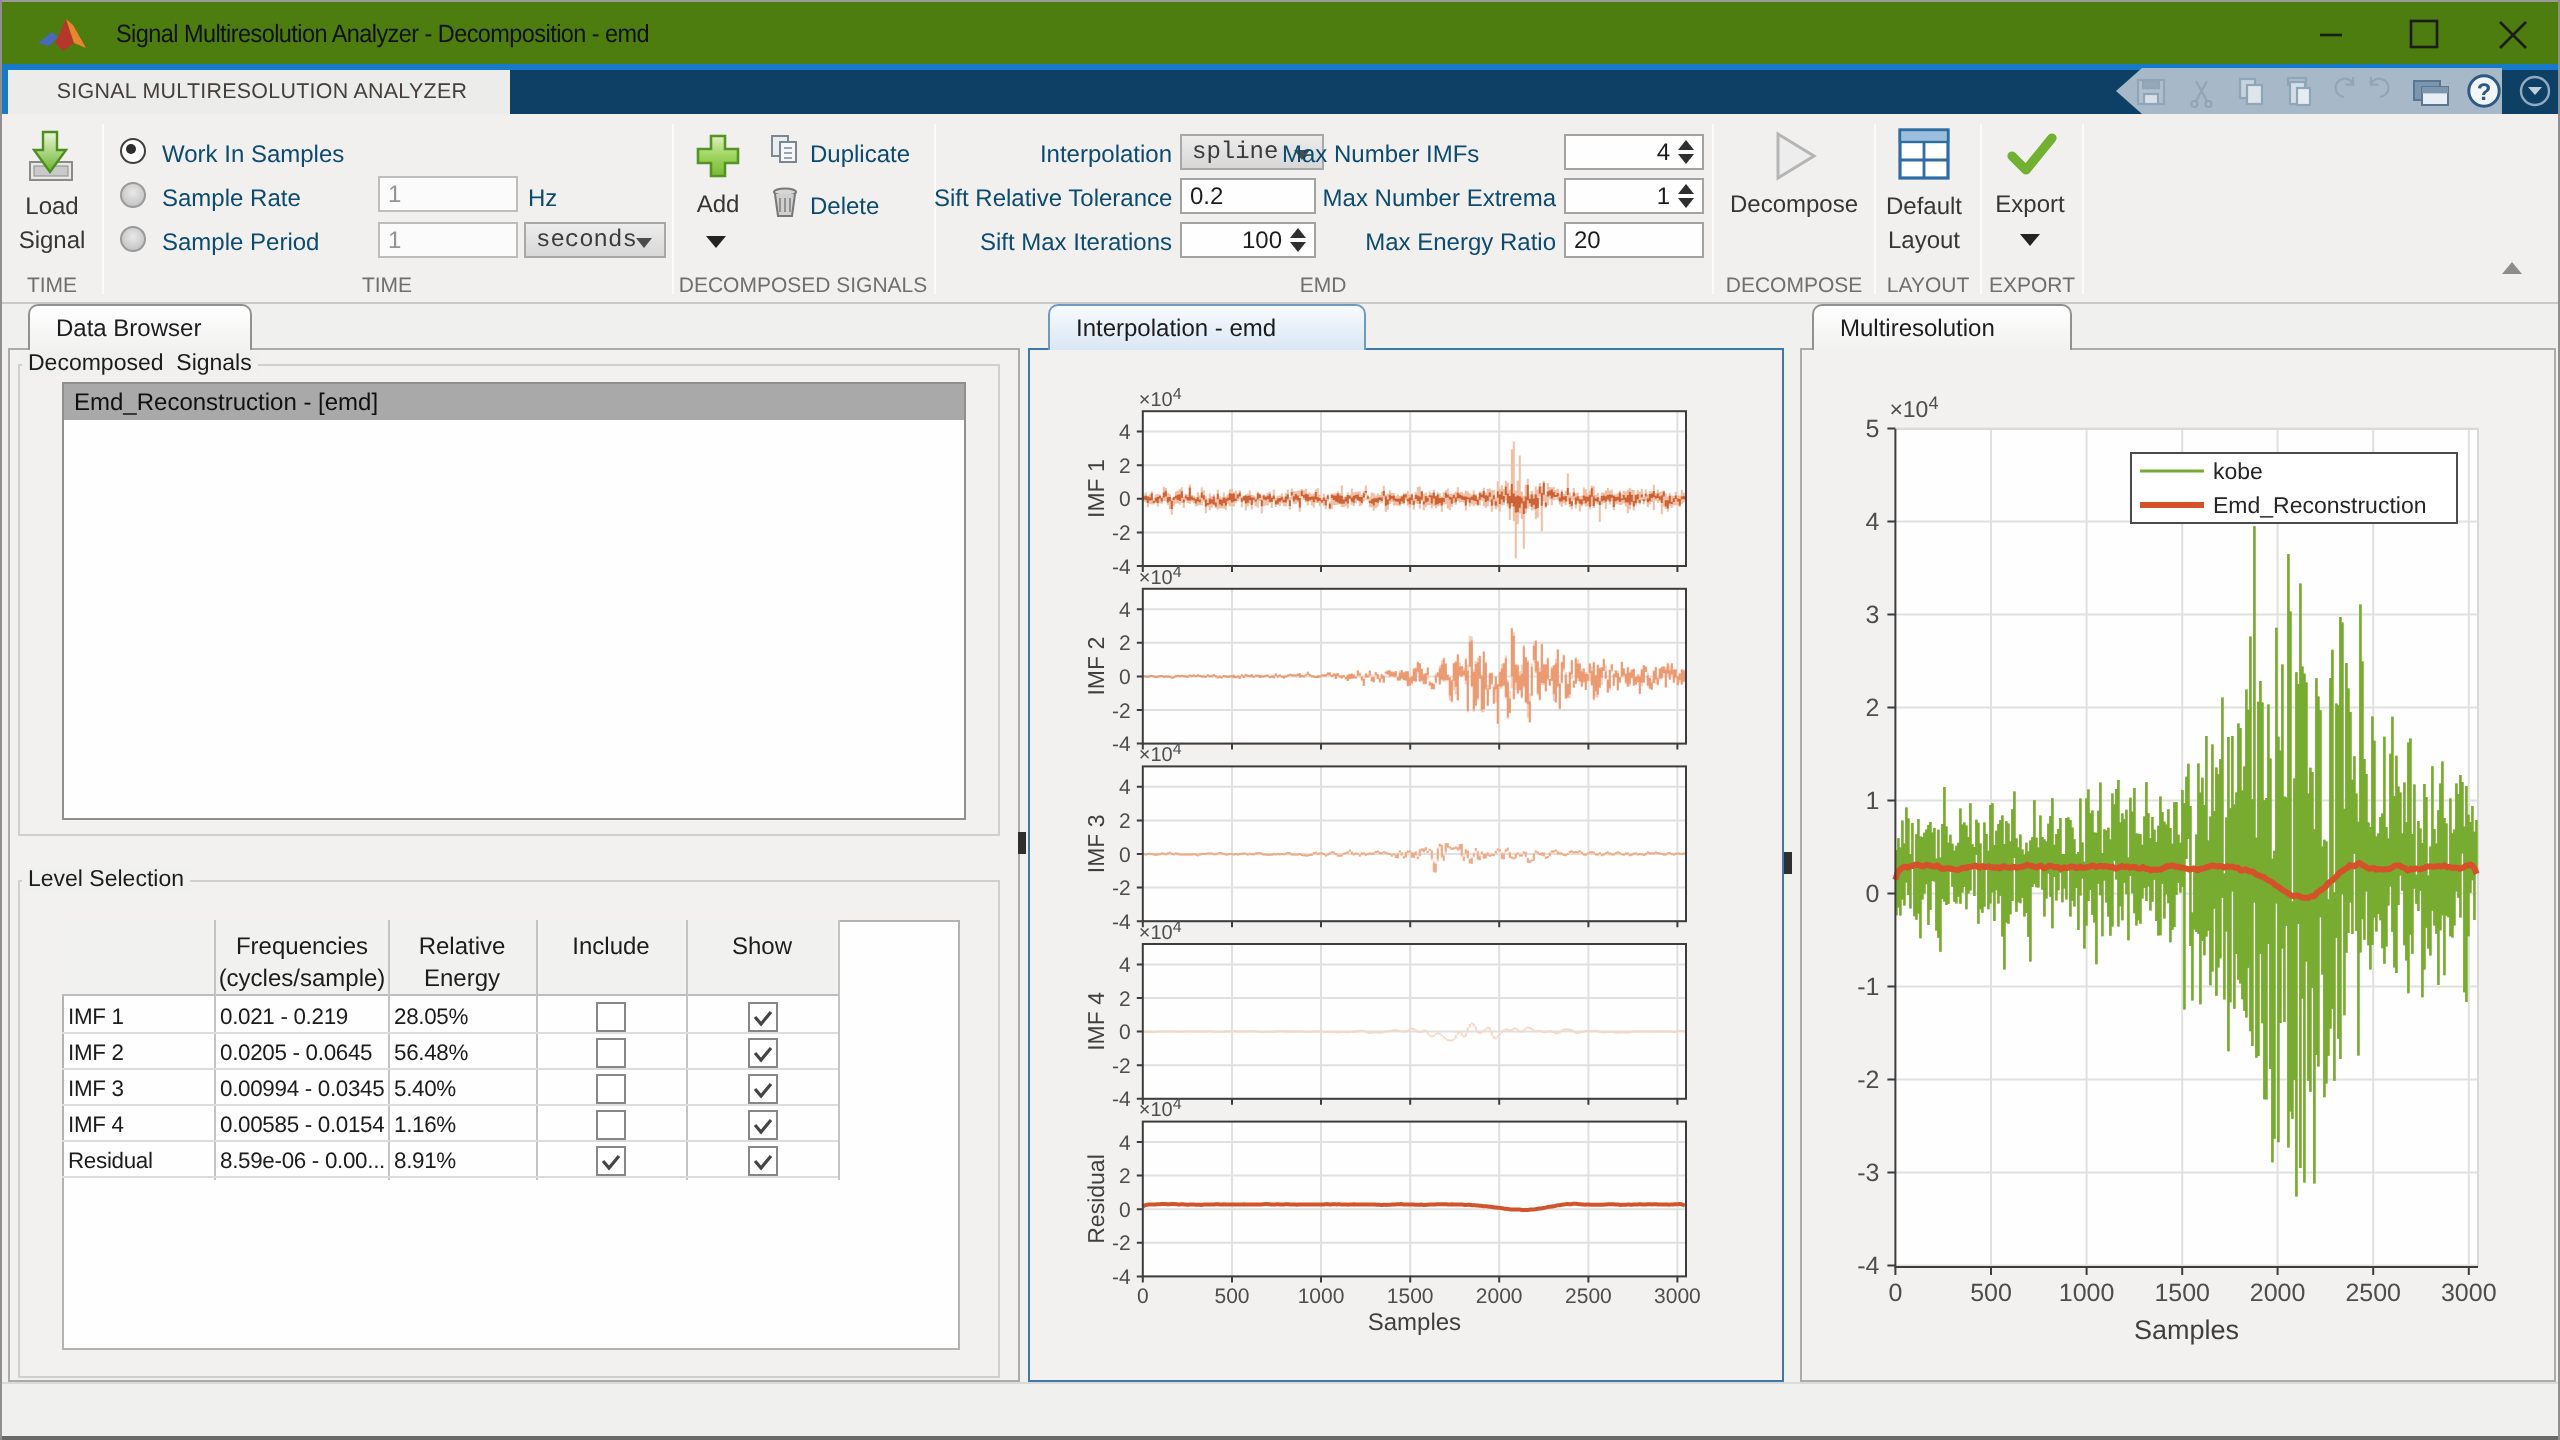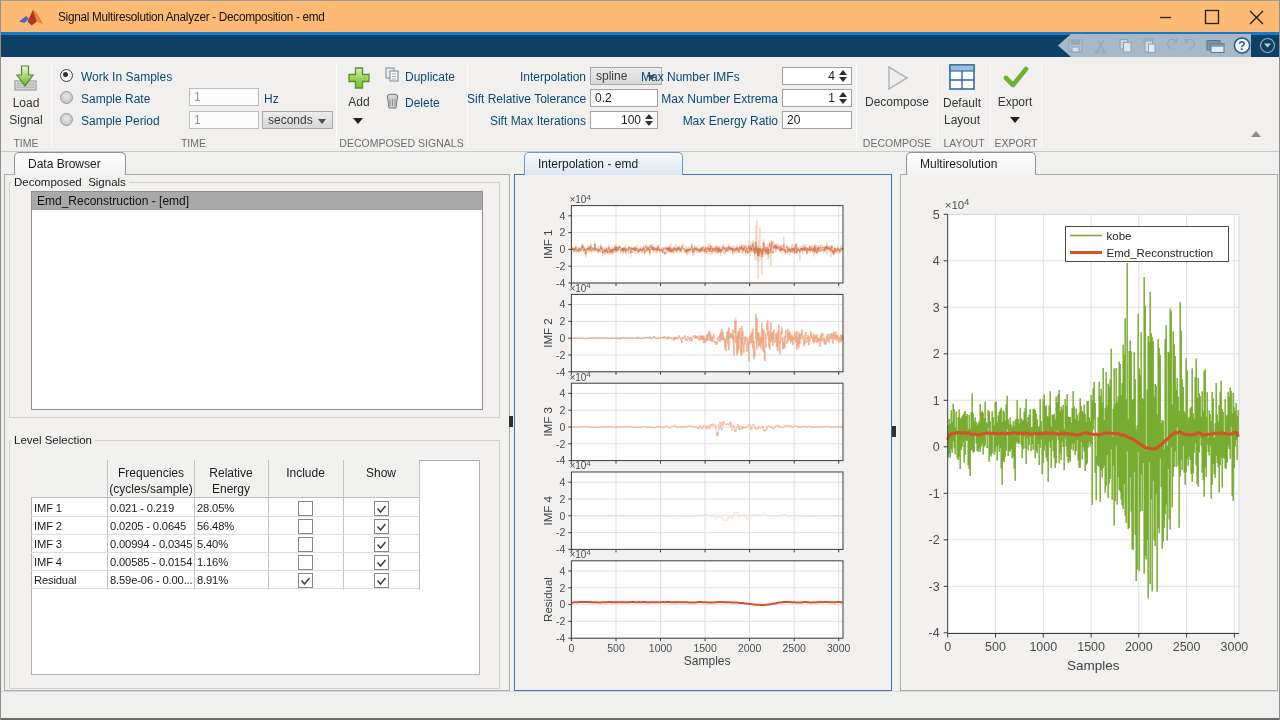--- a/index.html
+++ b/index.html
@@ -1,38 +1,38 @@
 <!DOCTYPE html>
 <html><head>
 <meta charset="utf-8">
 <style>
 * { margin:0; padding:0; box-sizing:border-box; }
 html,body { width:1280px; height:720px; overflow:hidden; }
 body { font-family:"Liberation Sans", sans-serif; background:#f0f0ef; position:relative;
        border-left:1px solid #8f8f8f; border-right:1px solid #8f8f8f; }
 .abs { position:absolute; }
 
-#titlebar { position:absolute; left:0; top:0; width:1278px; height:32px; background:#fdba74; border-top:1px solid #9b9b9b; }
+#titlebar { position:absolute; left:0; top:0; width:1278px; height:32px; background:#4d7c0f; border-top:1px solid #9b9b9b; }
 #title-text { position:absolute; left:57px; top:9px; font-size:12.5px; letter-spacing:-.3px; color:#121212; transform:scaleX(.94); transform-origin:0 50%; white-space:nowrap; }
 
 #tabband { position:absolute; left:0; top:32px; width:1278px; height:25px; background:#0e4065; }
 #tabband .topline { position:absolute; left:0; top:0; width:100%; height:3px; background:#1779c9; }
 #apptab { position:absolute; left:0; top:3px; width:254px; height:22px; background:#ececeb; border-left:3px solid #1779c9;
           color:#46403a; font-size:10.7px; letter-spacing:.15px; padding-left:3px; text-align:center; line-height:22px; }
 #qab { position:absolute; right:28px; top:2px; width:193px; height:23px; background:#a7b9c8;
        clip-path:polygon(13px 0, 100% 0, 100% 100%, 13px 100%, 0 50%); }
 
 #toolstrip { position:absolute; left:0; top:57px; width:1278px; height:95px; background:#f1f0ef; border-bottom:1px solid #c9c9c9; }
 .sep { position:absolute; top:5px; width:1px; height:85px; background:#d8d8d8; border-right:1px solid #fbfbfb; }
 .seclabel { position:absolute; top:80px; font-size:10.5px; color:#6f6f6f; text-align:center; white-space:nowrap; }
 .tslabel { position:absolute; font-size:12px; color:#0c4a6e; white-space:nowrap; }
 .bigbtn { position:absolute; text-align:center; font-size:12px; color:#363636; }
 .field { position:absolute; height:18px; background:#fefefe; border:1px solid #a2a2a2; font-size:12px; color:#1c1c1c; padding:1px 4px; }
 .field.dis { background:#fbfbfb; border-color:#bdbdbd; color:#949494; }
-.drop { position:absolute; height:18px; background:linear-gradient(#ececec,#d7d7d7); border:1px solid #a8a8a8; font-size:12px; color:#3b3b3b; padding:1px 5px; }
+.drop { position:absolute; height:18px; background:linear-gradient(#ececec,#d7d7d7); border:1px solid #a8a8a8; font-size:12px; color:#3b3b3b; padding:1px 5px;font-family:Liberation Mono, monospace; }
 .drop .arr { position:absolute; right:6px; top:7px; width:0; height:0; border-left:4px solid transparent; border-right:4px solid transparent; border-top:5px solid #4c4c4c; }
 .spin { position:absolute; right:2px; top:1px; width:11px; height:14px; }
 .spin .u { position:absolute; top:1px; left:1px; width:0; height:0; border-left:4px solid transparent; border-right:4px solid transparent; border-bottom:5px solid #2f2f2f; }
 .spin .d { position:absolute; bottom:1px; left:1px; width:0; height:0; border-left:4px solid transparent; border-right:4px solid transparent; border-top:5px solid #2f2f2f; }
 .radio { position:absolute; width:13px; height:13px; border-radius:50%; }
 .radio.on:after { }
 .radio.on { background:#fdfdfd; border:1.8px solid #3f3f3f; }
 .radio.on:after { content:""; position:absolute; left:2.2px; top:2.2px; width:5px; height:5px; border-radius:50%; background:#2e2e2e; }
 .radio.off { background:radial-gradient(circle at 50% 40%, #e9e9e9, #b9b9b9); border:1px solid #999; }
 
@@ -59,20 +59,21 @@
   <div id="title-text">Signal Multiresolution Analyzer - Decomposition - emd</div>
   <svg class="abs" style="left:1150px;top:0" width="130" height="32" viewBox="0 0 130 32">
     <line x1="9" y1="16.5" x2="20" y2="16.5" stroke="#1c1c1c" stroke-width="1.3"></line>
     <rect x="54.5" y="9.5" width="13" height="13" fill="none" stroke="#1c1c1c" stroke-width="1.3"></rect>
     <path d="M99 10 L112 23 M112 10 L99 23" stroke="#1c1c1c" stroke-width="1.3"></path>
   </svg>
 </div>
 
 <div id="tabband">
   <div class="topline"></div>
+  <div id="apptab">SIGNAL MULTIRESOLUTION ANALYZER</div>
   <div id="qab"></div>
   <svg class="abs" style="left:1060px;top:3px" width="218" height="22" viewBox="0 0 218 22">
     <g stroke="#8ea3b6" fill="none" stroke-width="1.1" opacity="0.9">
       <rect x="8" y="5" width="13" height="12" fill="#b3c1cf"></rect>
         <rect x="10.5" y="5.5" width="8" height="3.6" fill="#92a7b9"></rect>
         <rect x="11" y="12" width="7" height="5" fill="#dde5ec"></rect>
       <path d="M37 5.5 L42.5 15.5 M42.5 5.5 L37 15.5"></path>
         <circle cx="36.2" cy="17" r="1.5"></circle>
         <circle cx="43.2" cy="17" r="1.5"></circle>
       <rect x="59" y="4.5" width="7.5" height="9.5" fill="#ccd6e0"></rect>
@@ -100,20 +101,21 @@
   <div class="sep" style="left:335px"></div>
   <div class="sep" style="left:466px"></div>
   <div class="sep" style="left:855px"></div>
   <div class="sep" style="left:936px"></div>
   <div class="sep" style="left:989px"></div>
   <div class="sep" style="left:1040px"></div>
 
   <div class="seclabel" style="left:0;width:50px">TIME</div>
   <div class="seclabel" style="left:50px;width:285px">TIME</div>
   <div class="seclabel" style="left:335px;width:131px">DECOMPOSED SIGNALS</div>
+  <div class="seclabel" style="left:466px;width:389px">EMD</div>
   <div class="seclabel" style="left:856px;width:80px">DECOMPOSE</div>
   <div class="seclabel" style="left:937px;width:52px">LAYOUT</div>
   <div class="seclabel" style="left:990px;width:50px">EXPORT</div>
 
   <svg class="abs" style="left:11px;top:7px" width="28" height="28" viewBox="0 0 28 28">
     <rect x="3" y="17" width="21" height="9" fill="#e8e8e8" stroke="#8a8a8a"></rect>
     <rect x="5" y="19" width="17" height="5" fill="#c9c9c9" stroke="#9a9a9a" stroke-width=".6"></rect>
     <path d="M9.5 2 h7 v9 h4.5 L13 22 5 11 h4.5 Z" fill="url(#ggrad)" stroke="#4e8d1f" stroke-width="1.2"></path>
     <defs>
         <linearGradient id="ggrad" x1="0" y1="0" x2="0" y2="1">

